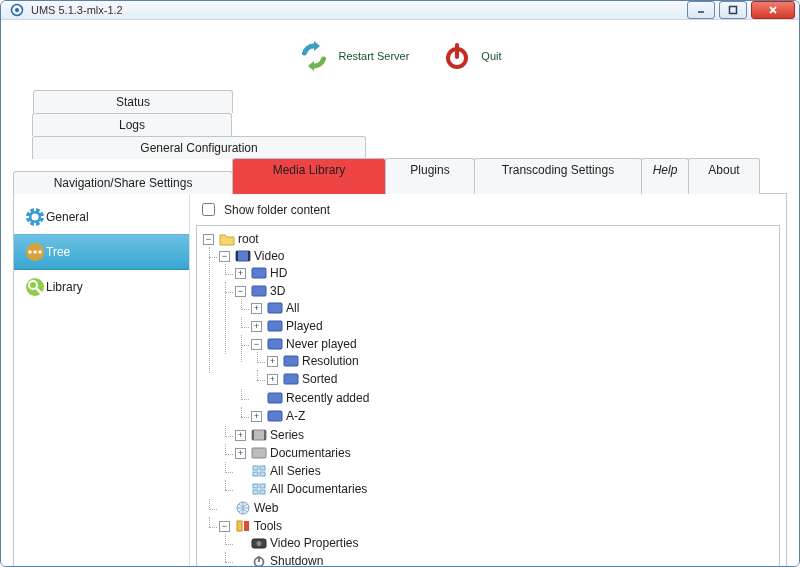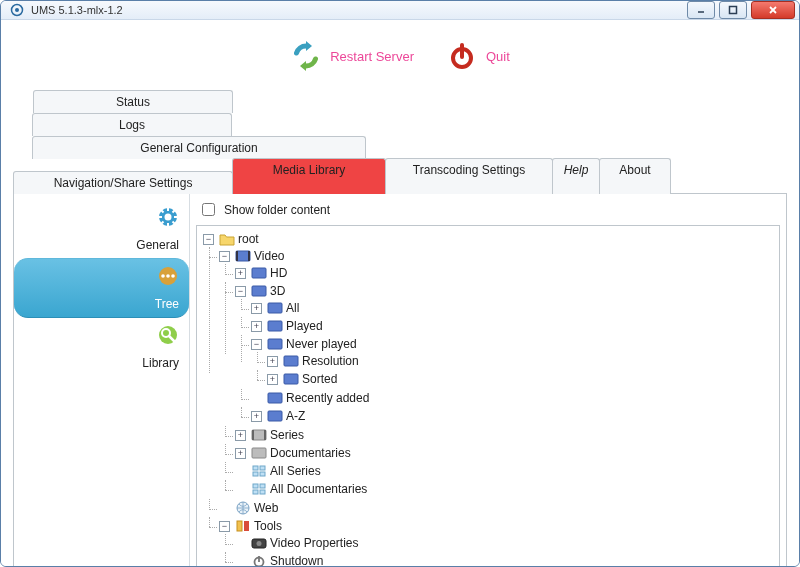--- a/index.html
+++ b/index.html
@@ -13,44 +13,44 @@
   .winbtns { display:flex; gap:4px; }
   .winbtn { width:28px; height:18px; border:1px solid #6f8aa8; border-radius:3px; background:linear-gradient(#f4f8fd,#d9e6f4); display:flex; align-items:center; justify-content:center; font-size:10px; color:#2b3e55;}
   .winbtn.close { background:linear-gradient(#f47a6f,#d43a2a); border-color:#a82e21; color:#fff; width:44px;}
   .winbtn svg { display:block; }
 
   .client { flex:1; background:#fff; padding:10px 12px 12px 12px; display:flex; flex-direction:column; }
 
   .toolbar { display:flex; justify-content:center; align-items:center; gap:32px; padding:10px 0 18px 0;}
   .tbtn { display:flex; align-items:center; gap:8px; cursor:pointer; }
   .tbtn .ticon { width:32px; height:32px; display:flex; align-items:center; justify-content:center;}
-  .tbtn .tlabel { font-size:13px; color:#ec4899; }
+  .tbtn .tlabel { font-size:11px; color:#14532d; }
 
   .tabs-wrap { position:relative; }
   .tabrow { display:flex; }
   .tabrow .tab { border:1px solid #bfc6cc; border-bottom:none; background:#f5f7f9; padding:4px 0; font-size:12px; text-align:center; cursor:pointer; border-radius:3px 3px 0 0;}
   .tabrow.row1 .tab { border-top-left-radius:3px; border-top-right-radius:3px; }
   .tabrow.row1 { margin-left:20px;flex-direction:column; }
   .tabrow.row1 .tab.status { width:200px; }
   .tabrow.row1 .tab.logs   { width:200px; margin-left:-1px;}
   .tabrow.row1 .tab.genconf{ width:334px; margin-left:-1px;}
   .tabrow.row2 .tab { margin-top:-1px; }
   .tabrow.row2 .tab.nav    { width:220px;margin-top:12px; }
   .tabrow.row2 .tab.media  { width:154px; margin-left:-1px; background:#ef4444; position:relative; z-index:2;}
   .tabrow.row2 .tab.plugins{ width:90px; margin-left:-1px;}
   .tabrow.row2 .tab.trans  { width:168px; margin-left:-1px;}
   .tabrow.row2 .tab.help   { width:48px; margin-left:-1px;font-style:italic;}
   .tabrow.row2 .tab.about  { width:72px; margin-left:-1px;}
 
   .mainpane { flex:1; border:1px solid #bfc6cc; margin-top:-1px; display:flex; background:#fff; }
 
   .sidebar { width:176px; border-right:1px solid #d7dde2; padding:6px 0; }
-  .sbitem { display:flex; align-items:flex-end; gap:10px; padding:6px 10px; cursor:pointer;flex-direction:column;}
+  .sbitem { display:flex; align-items:center; padding:6px 10px; cursor:pointer;}
   .sbitem .sbicon { width:22px; height:22px; display:flex; align-items:center; justify-content:center;}
-  .sbitem.sel { background:linear-gradient(#69c1e4,#3aa6d0); color:#fff; border-top:1px solid #5fb8db; border-bottom:1px solid #2c8fb7;border-radius:14px;}
+  .sbitem.sel { background:linear-gradient(#69c1e4,#3aa6d0); color:#fff; border-top:1px solid #5fb8db; border-bottom:1px solid #2c8fb7;}
   .sbitem.sel span { color:#fff; }
 
   .content { flex:1; display:flex; flex-direction:column; }
   .chkrow { display:flex; align-items:center; gap:6px; padding:6px 8px; }
   .chkrow input { width:13px; height:13px; }
 
   .treebox { flex:1; margin:0 6px 6px 6px; border:1px solid #bfc6cc; overflow:auto; padding:4px 6px; background:#fff;}
   .tree ul { list-style:none; margin:0; padding:0 0 0 16px; }
   .tree > ul { padding-left:0; }
   .tree li { position:relative; padding:1px 0 1px 0; }
@@ -132,20 +132,21 @@
 
     <div class="tabs-wrap">
       <div class="tabrow row1">
         <div class="tab status">Status</div>
         <div class="tab logs">Logs</div>
         <div class="tab genconf">General Configuration</div>
       </div>
       <div class="tabrow row2">
         <div class="tab nav">Navigation/Share Settings</div>
         <div class="tab media">Media Library</div>
+        <div class="tab plugins">Plugins</div>
         <div class="tab trans">Transcoding Settings</div>
         <div class="tab help">Help</div>
         <div class="tab about">About</div>
       </div>
     </div>
 
     <div class="mainpane">
       <div class="sidebar">
         <div class="sbitem">
           <span class="sbicon">

